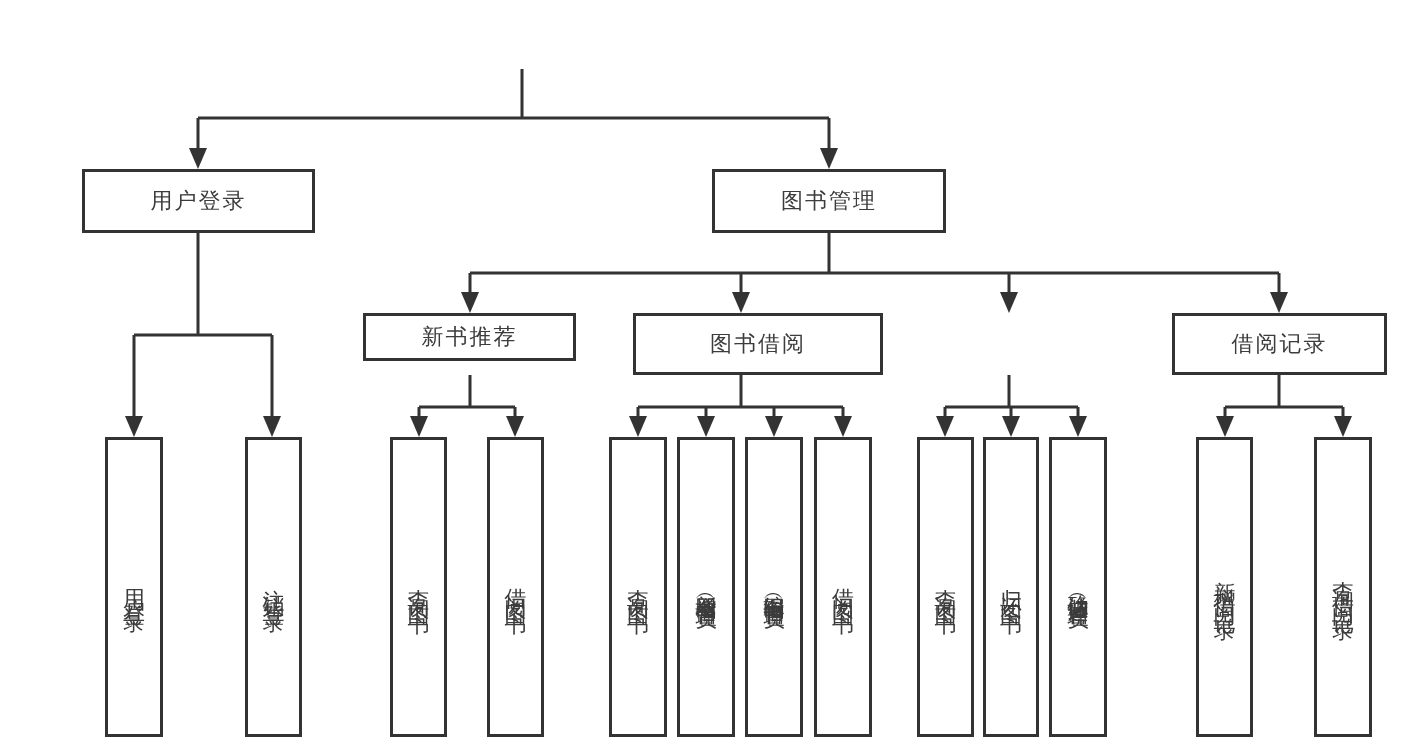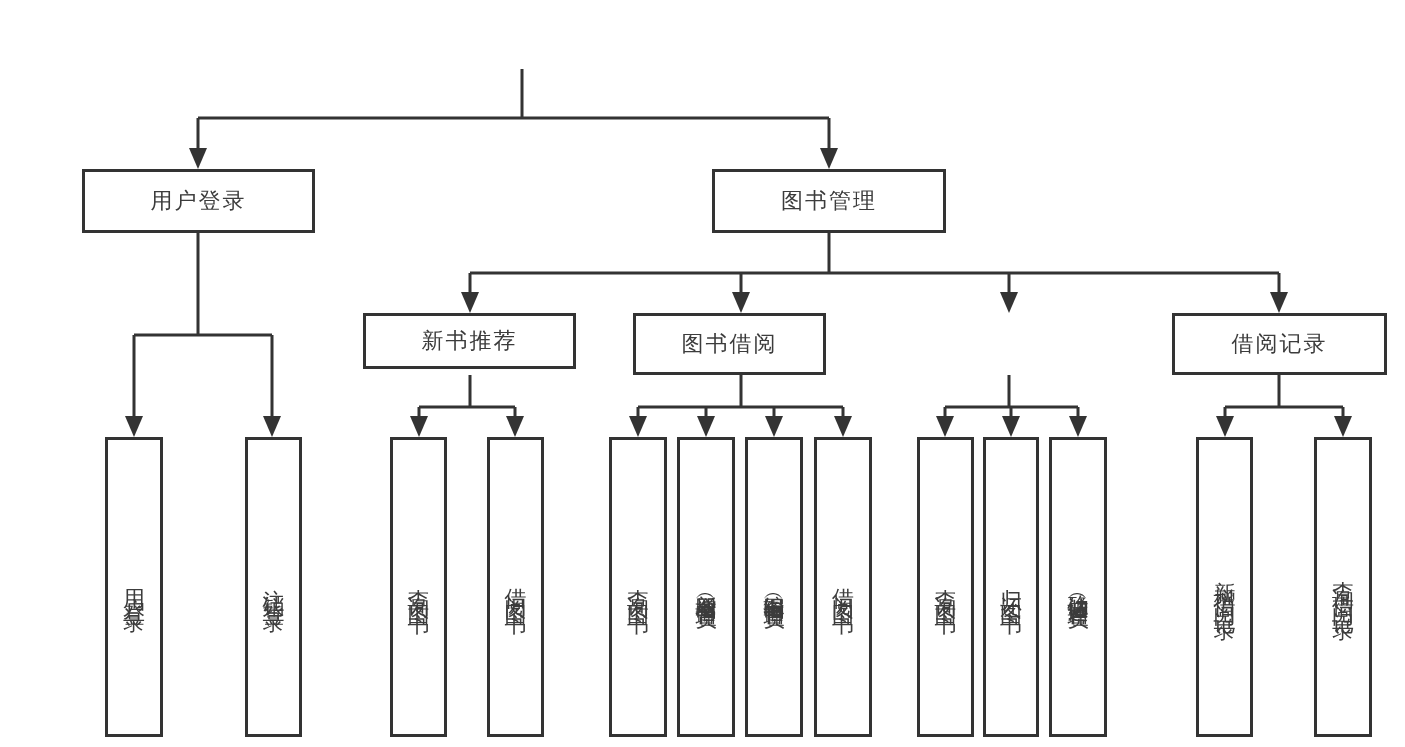--- a/index.html
+++ b/index.html
@@ -90,22 +90,22 @@
       <polygon points="1069,416 1087,416 1078,437"></polygon>
       <polygon points="1216,416 1234,416 1225,437"></polygon>
       <polygon points="1334,416 1352,416 1343,437"></polygon>
     </g>
   </svg>
 
 
   <div class="box" style="left:82px;top:169px;width:233px;height:64px">用户登录</div>
   <div class="box" style="left:712px;top:169px;width:234px;height:64px">图书管理</div>
 
-  <div class="box" style="left:363px;top:313px;width:213px;height:56px">新书推荐</div>
-  <div class="box" style="left:633px;top:313px;width:193px;height:62px">图书借阅</div>
+  <div class="box" style="left:363px;top:313px;width:213px;height:48px">新书推荐</div>
+  <div class="box" style="left:633px;top:313px;width:250px;height:62px">图书借阅</div>
   <div class="box" style="left:1172px;top:313px;width:215px;height:62px">借阅记录</div>
 
   <div class="box v" style="left:105px;top:437px;width:58px;height:300px">用户登录</div>
   <div class="box v" style="left:245px;top:437px;width:57px;height:300px">注销登录</div>
 
   <div class="box v" style="left:390px;top:437px;width:57px;height:300px">查询图书</div>
   <div class="box v" style="left:487px;top:437px;width:57px;height:300px">借阅图书</div>
 
   <div class="box v" style="left:609px;top:437px;width:58px;height:300px">查询图书</div>
   <div class="box v long" style="left:677px;top:437px;width:58px;height:300px">新增图书（管理员）</div>

